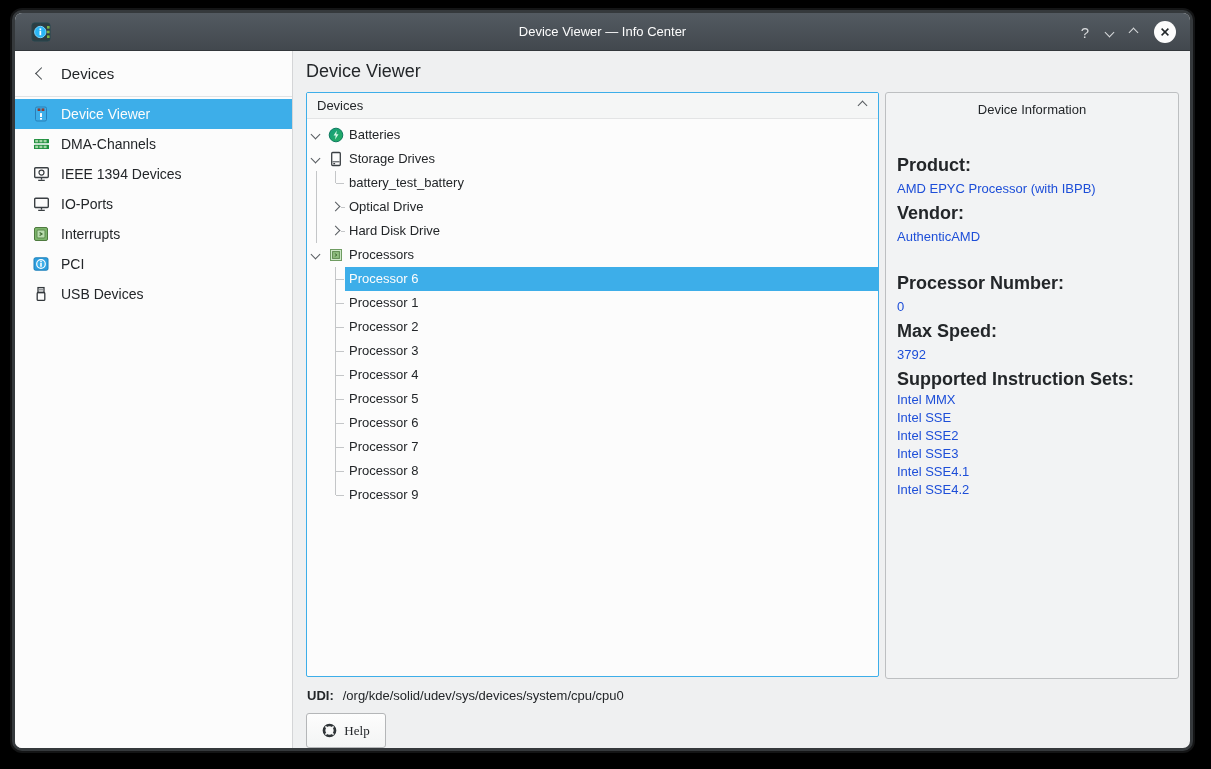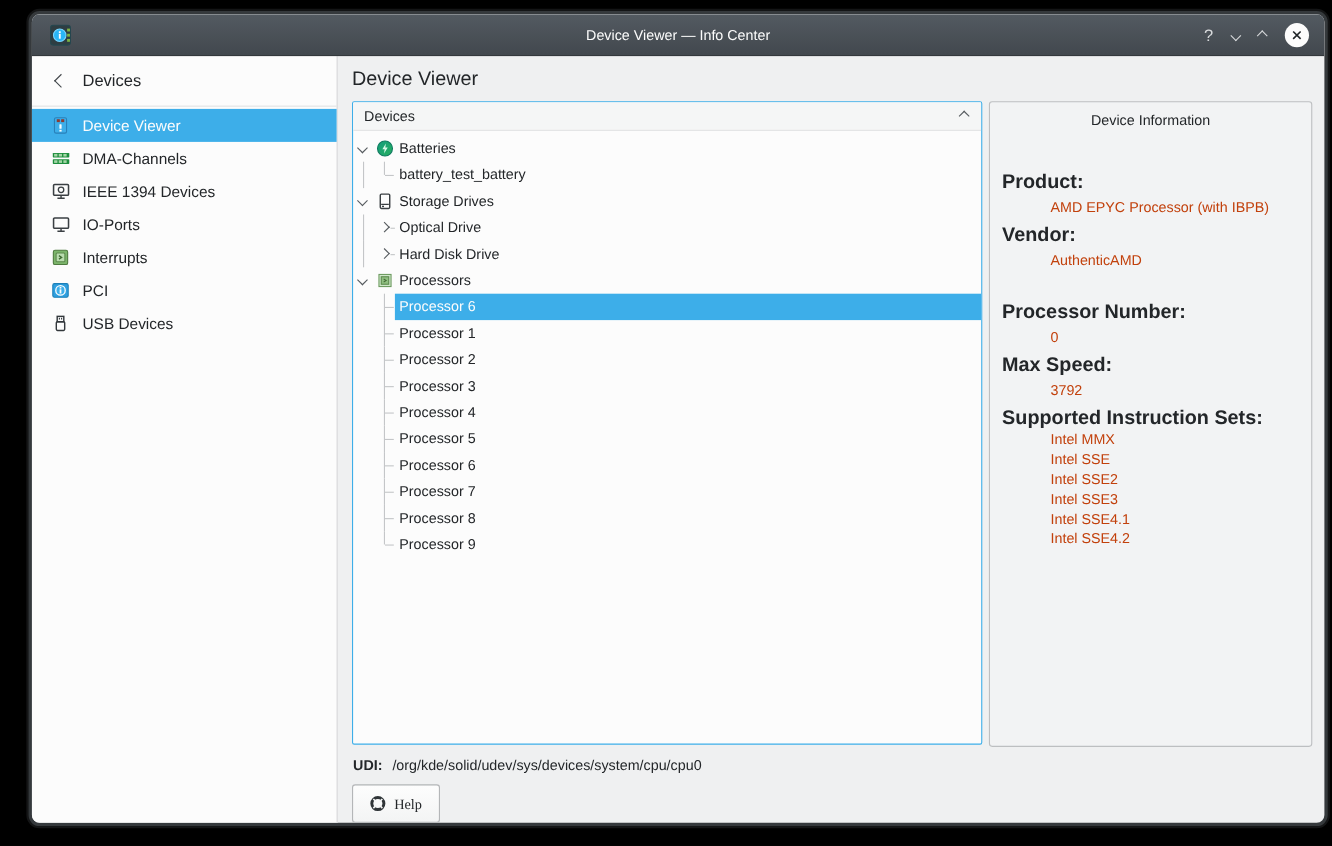--- a/index.html
+++ b/index.html
@@ -1,19 +1,19 @@
 <!DOCTYPE html>
 <html><head>
 <meta charset="utf-8">
 <style>
   * { margin:0; padding:0; box-sizing:border-box; }
   html,body { width:1211px; height:769px; background:#000; overflow:hidden;
               font-family:"Liberation Sans","DejaVu Sans",sans-serif; }
 
-  .window { position:absolute; left:26px; top:10px; width:1181px; height:741px;
+  .window { position:absolute; left:12px; top:10px; width:1181px; height:741px;
             background:#eff0f1; border:3px solid #35393c; border-radius:10px;
             overflow:hidden; display:flex; flex-direction:column;
             box-shadow:0 0 0 2px #141516; }
 
   
   .titlebar { position:relative; height:38px; flex:0 0 38px;
               background:linear-gradient(#535a61,#42484e);
               border-bottom:1px solid #33383c; display:flex; align-items:center; }
   .app-icon { position:absolute; left:16px; top:9px; width:20px; height:20px; }
   .tb-title { position:absolute; left:0; right:0; text-align:center;
@@ -78,21 +78,21 @@
   .cell.icon { display:flex; align-items:center; justify-content:center; }
   .tree-label { flex:1; height:24px; line-height:24px; padding-left:4px; white-space:nowrap; }
   .tree-label.selected { background:#3daee9; color:#fcfcfc; }
 
   
   .info-panel { width:294px; flex:0 0 294px; height:587px; background:#f2f3f4;
                 border:1px solid #bdbfc1; border-radius:3px; overflow:hidden; }
   .info-title { text-align:center; padding-top:9px; font-size:13px; color:#232629; }
   .info-fields { padding:36px 10px 0 11px; }
   .info-label { font-weight:bold; font-size:18px; color:#232629; line-height:24px; }
-  .info-value { font-size:13px; color:#c2410c; line-height:24px;margin-left:44px; }
+  .info-value { font-size:13px; color:#1d4ed8; line-height:24px; }
   .info-value.compact { line-height:18px; }
   .spacer-before { margin-top:22px; }
 
   
   .udi-row { margin:9px 0 0 14px; font-size:13px; color:#232629; white-space:nowrap; }
   .udi-label { font-weight:bold; margin-right:9px; }
   .help-btn { margin:10px 0 0 13px; width:80px; height:46px; display:flex;
               align-items:center; justify-content:center; gap:7px;
               background:linear-gradient(#fdfdfd,#f3f4f4);
               border:1px solid #b4b6b8; border-radius:3px;
@@ -241,36 +241,36 @@
                         <stop offset="1" stop-color="#27ae60"></stop>
                       </linearGradient>
                     </defs>
                     <circle cx="8" cy="8" r="6.8" fill="url(#bg1)" stroke="#0e7a5f"></circle>
                     <path d="M8.8 3.4 L5.6 8.6 h2.1 L7.1 12.6 l3.4 -5.4 H8.3 z" fill="#d9f7e8"></path>
                   </svg>
                 </span>
                 <span class="tree-label">Batteries</span>
               </div>
               <div class="tree-row">
-                <span class="cell guide"></span>
-                <span class="cell conn end"></span>
-                <span class="tree-label">battery_test_battery</span>
-              </div>
-              <div class="tree-row">
                 <span class="cell expander">
                   <span class="chv down"></span>
                 </span>
                 <span class="cell icon">
                   <svg width="16" height="16" viewBox="0 0 16 16">
                     <rect x="3.7" y="1.5" width="8.6" height="13" rx="1" fill="none" stroke="#3a3f43" stroke-width="1.3"></rect>
                     <line x1="4.5" y1="10.8" x2="11.5" y2="10.8" stroke="#3a3f43" stroke-width="1"></line>
                     <rect x="5.3" y="12" width="1.8" height="1.3" fill="#3a3f43"></rect>
                   </svg>
                 </span>
                 <span class="tree-label">Storage Drives</span>
+              </div>
+              <div class="tree-row">
+                <span class="cell guide"></span>
+                <span class="cell conn end"></span>
+                <span class="tree-label">battery_test_battery</span>
               </div>
               <div class="tree-row">
                 <span class="cell guide"></span>
                 <span class="cell expander connexp">
                   <span class="chv right"></span>
                 </span>
                 <span class="tree-label">Optical Drive</span>
               </div>
               <div class="tree-row">
                 <span class="cell guide"></span>

